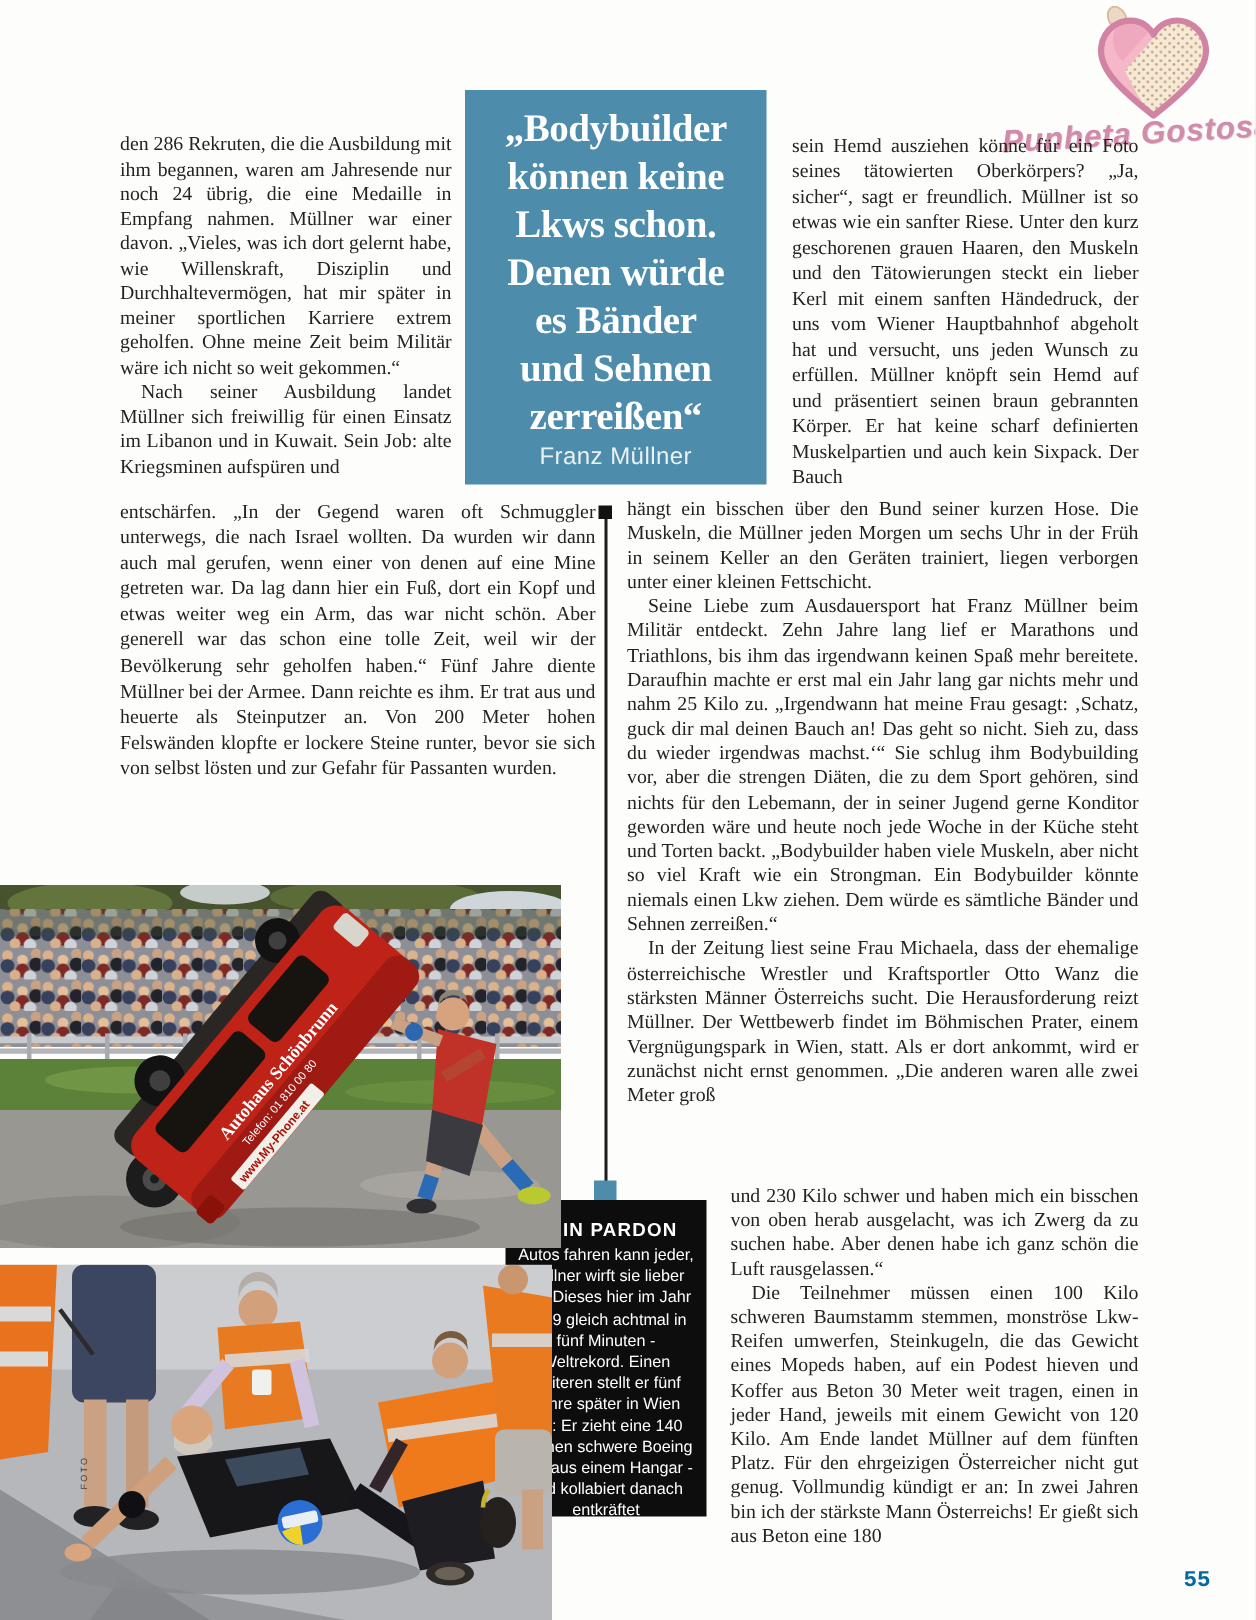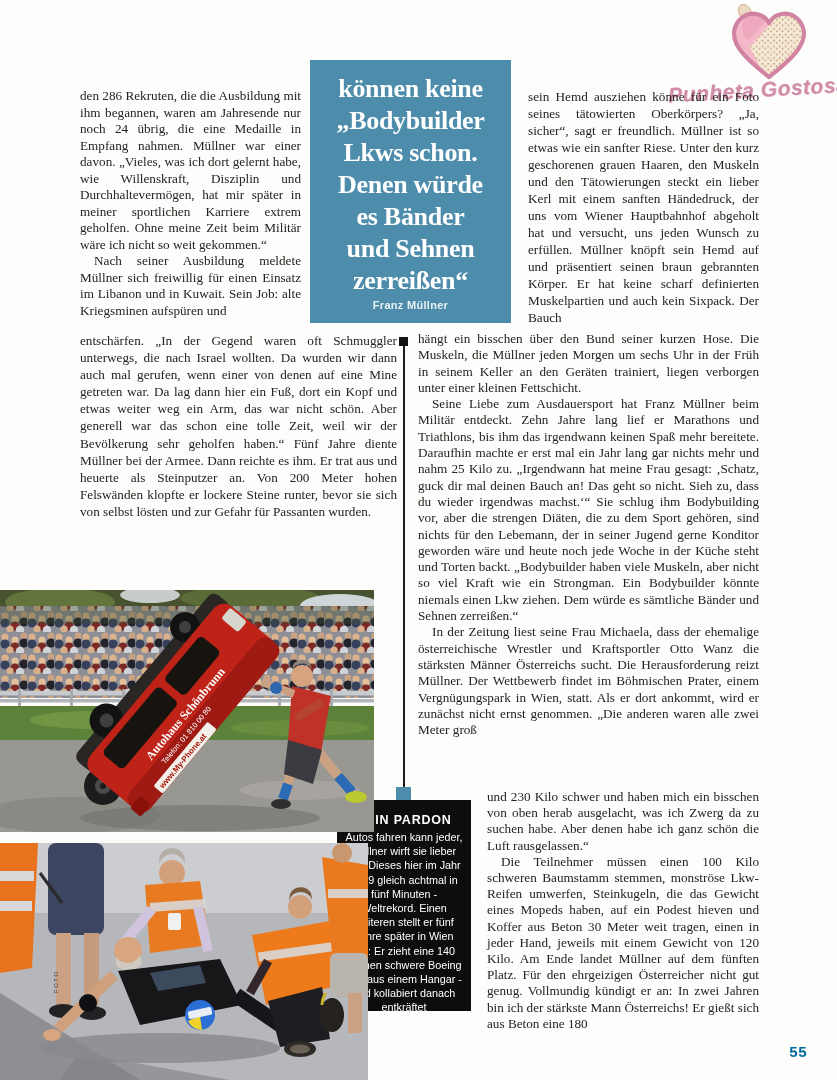--- a/index.html
+++ b/index.html
@@ -14,21 +14,21 @@
   #col-right-top  {left:528px;top:88px;  width:231px;height:248px;line-height:17.0px;}
   #col-right-mid  {left:418px;top:331px; width:341px;height:460px;line-height:16.3px;}
   #col-right-low  {left:487px;top:789px; width:272px;height:228px;line-height:16.2px;}
   
   #pullquote{position:absolute;left:310px;top:60px;width:201px;height:263px;
     display:flex;flex-direction:column;align-items:center;justify-content:center;
     text-align:center;color:#ffffff;}
   #pullquote .qline{font-family:"Liberation Serif",serif;font-weight:bold;
     font-size:26px;line-height:32px;letter-spacing:-.3px;}
   #pullquote .attr{margin-top:2px;font-family:"Liberation Sans",sans-serif;
-    font-size:11px;font-weight:bold;color:rgba(255,255,255,.88);letter-spacing:.3px;}
+    font-size:16px;font-weight:normal;color:rgba(255,255,255,.88);letter-spacing:.3px;}
   
   #rule-square-top{position:absolute;left:399px;top:337px;width:9px;height:9px;background:#121212;}
   #col-rule{position:absolute;left:403px;top:346px;width:1.5px;height:444px;background:#1c1c1c;}
   #rule-square-bottom{position:absolute;left:396px;top:787px;width:15px;height:15px;}
   
   #infobox{position:absolute;left:337px;top:800px;width:134px;height:211px;
     box-sizing:border-box;padding:13px 7px 10px 7px;color:#fff;text-align:center;
     font-family:"Liberation Sans",sans-serif;}
   #infobox h3{margin:0 0 3px 0;font-size:12.5px;letter-spacing:.8px;font-weight:bold;}
   #infobox .ib-body{font-size:10.8px;line-height:14.2px;font-weight:500;}
@@ -71,41 +71,41 @@
         <path d="M59,96 L104,96 L104,6 L76,6 L36,52 Z" fill="url(#dots)"></path>
         <path d="M30,16 C38,10 50,12 56,20 L34,44 C26,36 24,24 30,16 Z" fill="#eea5bc" opacity=".8"></path>
       </g>
       <path d="M59,88 C31,66 15,50 17,33 C19,18 32,10 44,12 C52,13.5 57,19 59,23 C61,19 66,13.5 74,12 C86,10 99,18 101,33 C103,50 87,66 59,88 Z" fill="none" stroke="#d083a2" stroke-width="5" stroke-linejoin="round"></path>
     </svg>
     <div id="logo-text" style="color: rgb(208, 140, 169);">Punheta Gostosa</div>
   </div>
 
   <div class="textcol" id="col-left-top">
       <p>den 286 Rekruten, die die Ausbildung mit ihm begannen, waren am Jahresende nur noch 24 übrig, die eine Medaille in Empfang nahmen. Müllner war einer davon. „Vieles, was ich dort gelernt habe, wie Willenskraft, Disziplin und Durchhaltevermögen, hat mir später in meiner sportlichen Karriere extrem geholfen. Ohne meine Zeit beim Militär wäre ich nicht so weit gekommen.“</p>
-      <p>Nach seiner Ausbildung meldete Müllner sich freiwillig für einen Einsatz im Libanon und in Kuwait. Sein Job: alte Kriegsminen aufspüren und</p>
+      <p>Nach seiner Ausbildung landet Müllner sich freiwillig für einen Einsatz im Libanon und in Kuwait. Sein Job: alte Kriegsminen aufspüren und</p>
     </div>
   <div class="textcol" id="col-left-bottom">
       <p>entschärfen. „In der Gegend waren oft Schmuggler unterwegs, die nach Israel wollten. Da wurden wir dann auch mal gerufen, wenn einer von denen auf eine Mine getreten war. Da lag dann hier ein Fuß, dort ein Kopf und etwas weiter weg ein Arm, das war nicht schön. Aber generell war das schon eine tolle Zeit, weil wir der Bevölkerung sehr geholfen haben.“ Fünf Jahre diente Müllner bei der Armee. Dann reichte es ihm. Er trat aus und heuerte als Steinputzer an. Von 200 Meter hohen Felswänden klopfte er lockere Steine runter, bevor sie sich von selbst lösten und zur Gefahr für Passanten wurden.</p>
     </div>
   <div class="textcol" id="col-right-top">
       <p>sein Hemd ausziehen könne für ein Foto seines tätowierten Oberkörpers? „Ja, sicher“, sagt er freundlich. Müllner ist so etwas wie ein sanfter Riese. Unter den kurz geschorenen grauen Haaren, den Muskeln und den Tätowierungen steckt ein lieber Kerl mit einem sanften Händedruck, der uns vom Wiener Hauptbahnhof abgeholt hat und versucht, uns jeden Wunsch zu erfüllen. Müllner knöpft sein Hemd auf und präsentiert seinen braun gebrannten Körper. Er hat keine scharf definierten Muskelpartien und auch kein Sixpack. Der Bauch</p>
     </div>
   <div class="textcol" id="col-right-mid">
       <p>hängt ein bisschen über den Bund seiner kurzen Hose. Die Muskeln, die Müllner jeden Morgen um sechs Uhr in der Früh in seinem Keller an den Geräten trainiert, liegen verborgen unter einer kleinen Fettschicht.</p>
       <p>Seine Liebe zum Ausdauersport hat Franz Müllner beim Militär entdeckt. Zehn Jahre lang lief er Marathons und Triathlons, bis ihm das irgendwann keinen Spaß mehr bereitete. Daraufhin machte er erst mal ein Jahr lang gar nichts mehr und nahm 25 Kilo zu. „Irgendwann hat meine Frau gesagt: ‚Schatz, guck dir mal deinen Bauch an! Das geht so nicht. Sieh zu, dass du wieder irgendwas machst.‘“ Sie schlug ihm Bodybuilding vor, aber die strengen Diäten, die zu dem Sport gehören, sind nichts für den Lebemann, der in seiner Jugend gerne Konditor geworden wäre und heute noch jede Woche in der Küche steht und Torten backt. „Bodybuilder haben viele Muskeln, aber nicht so viel Kraft wie ein Strongman. Ein Bodybuilder könnte niemals einen Lkw ziehen. Dem würde es sämtliche Bänder und Sehnen zerreißen.“</p>
       <p>In der Zeitung liest seine Frau Michaela, dass der ehemalige österreichische Wrestler und Kraftsportler Otto Wanz die stärksten Männer Österreichs sucht. Die Herausforderung reizt Müllner. Der Wettbewerb findet im Böhmischen Prater, einem Vergnügungspark in Wien, statt. Als er dort ankommt, wird er zunächst nicht ernst genommen. „Die anderen waren alle zwei Meter groß</p>
     </div>
   <div class="textcol" id="col-right-low">
       <p>und 230 Kilo schwer und haben mich ein bisschen von oben herab ausgelacht, was ich Zwerg da zu suchen habe. Aber denen habe ich ganz schön die Luft rausgelassen.“</p>
       <p>Die Teilnehmer müssen einen 100 Kilo schweren Baumstamm stemmen, monströse Lkw-Reifen umwerfen, Steinkugeln, die das Gewicht eines Mopeds haben, auf ein Podest hieven und Koffer aus Beton 30 Meter weit tragen, einen in jeder Hand, jeweils mit einem Gewicht von 120 Kilo. Am Ende landet Müllner auf dem fünften Platz. Für den ehrgeizigen Österreicher nicht gut genug. Vollmundig kündigt er an: In zwei Jahren bin ich der stärkste Mann Österreichs! Er gießt sich aus Beton eine 180</p>
     </div>
 
   <div id="pullquote" style="background: rgb(77, 140, 170);">
+    <div class="qline">„Bodybuilder</div>
     <div class="qline">können keine</div>
-    <div class="qline">„Bodybuilder</div>
     <div class="qline">Lkws schon.</div>
     <div class="qline">Denen würde</div>
     <div class="qline">es Bänder</div>
     <div class="qline">und Sehnen</div>
     <div class="qline">zerreißen“</div>
     <div class="attr">Franz Müllner</div>
   </div>
 
   <div id="rule-square-top"></div>
   <div id="col-rule"></div>

